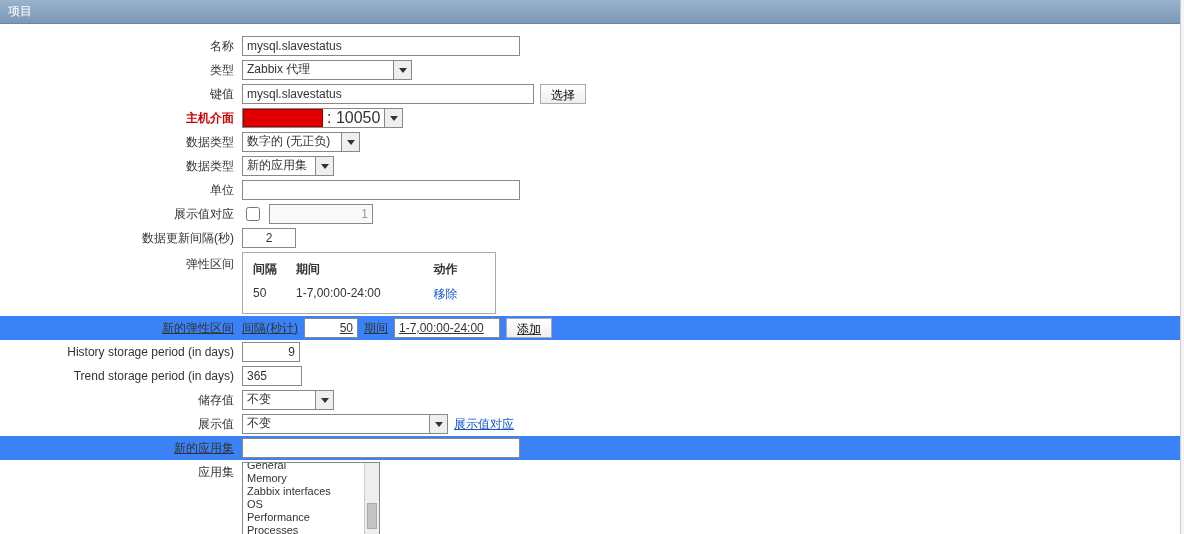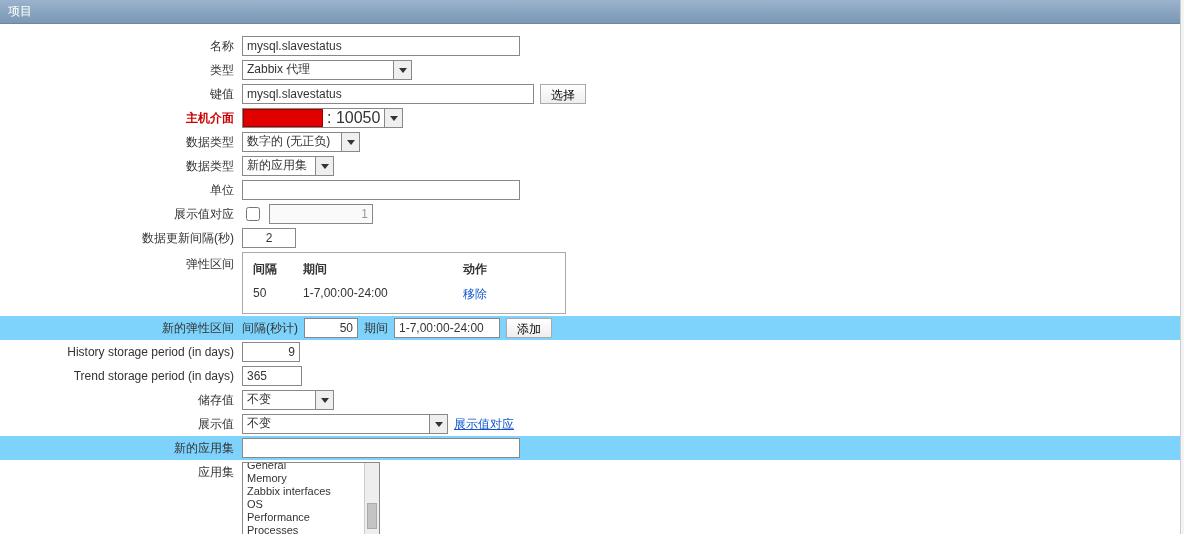--- a/index.html
+++ b/index.html
@@ -22,21 +22,22 @@
   .form {
     padding: 10px 0 0 0;
   }
   .row {
     display: flex;
     align-items: center;
     padding: 2px 0;
     min-height: 24px;
   }
   .row.hl {
-    background: #7dd3fc;
+    background: #3b82f6;
+    text-decoration: underline;
   }
   .label {
     width: 242px;
     text-align: right;
     padding-right: 8px;
     font-size: 12px;
     color: #333;
     flex-shrink: 0;
   }
   .ctrl {
@@ -134,21 +135,21 @@
     border:1px solid #aaa;
     background: linear-gradient(#fff,#eee);
     padding:2px 10px;
     font-size:12px;
     cursor:pointer;
     height:20px;
   }
   .flextable {
     border:1px solid #aaa;
     padding:8px 10px 10px 10px;
-    width:324px;
+    width:254px;
   }
   .flextable .hdr {
     display:flex;
     font-weight:bold;
     padding-bottom:4px;
   }
   .flextable .drow {
     display:flex;
     padding-top:4px;
   }

